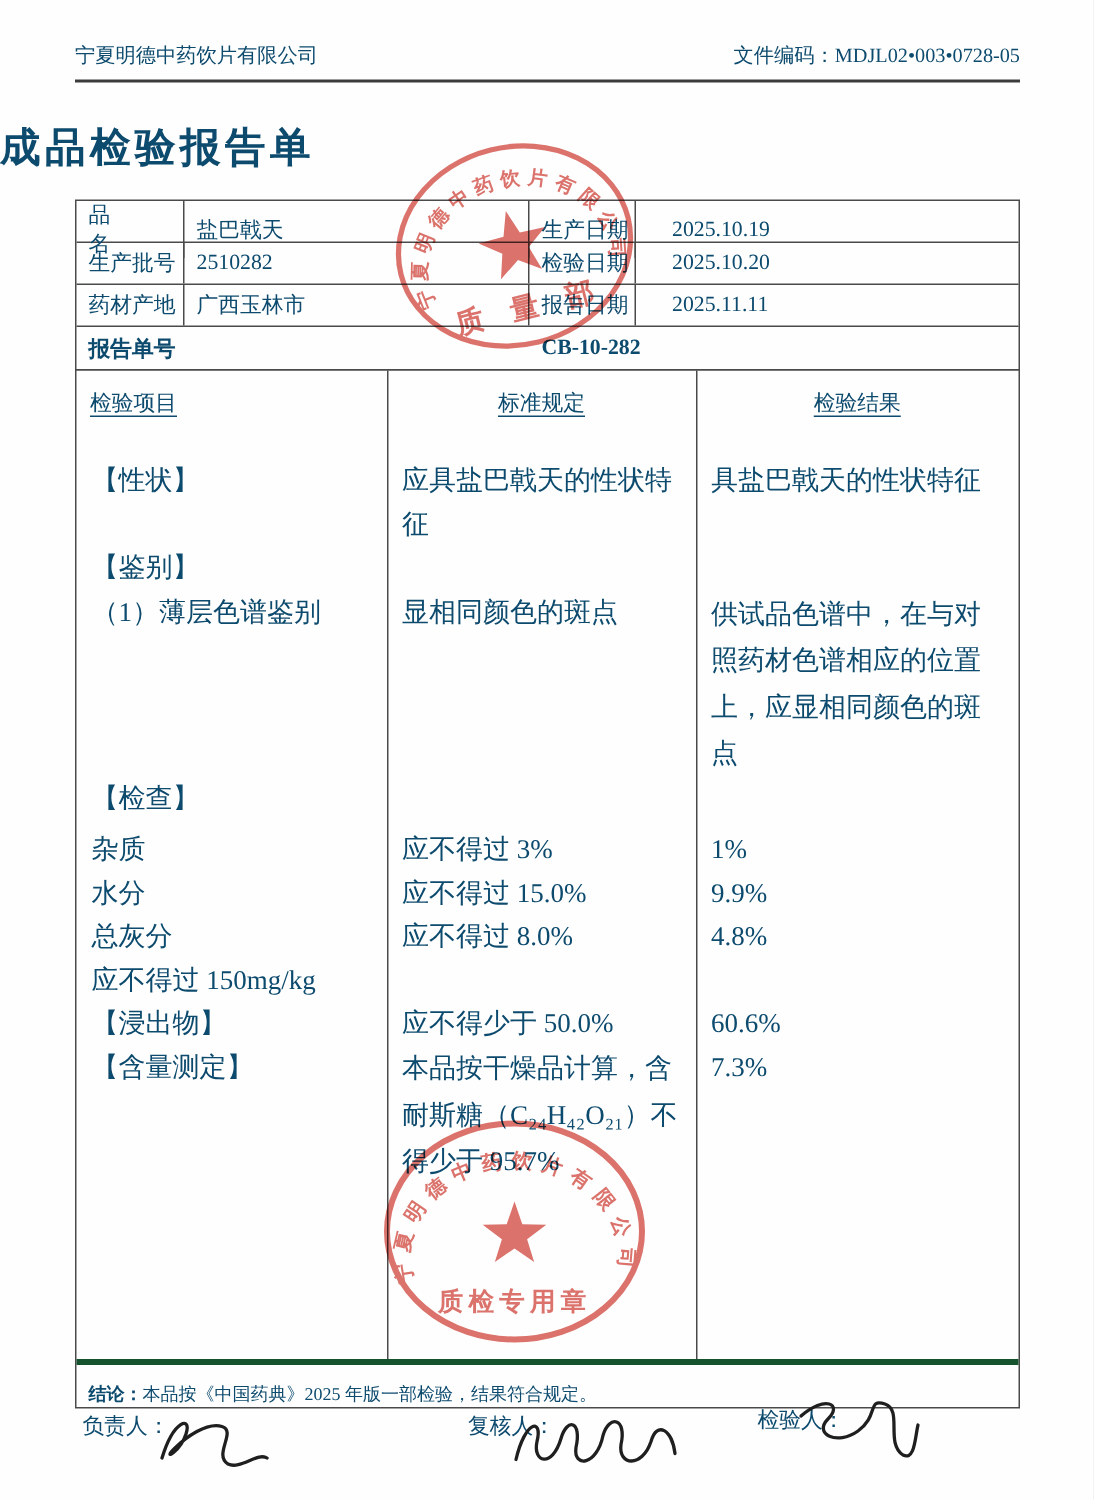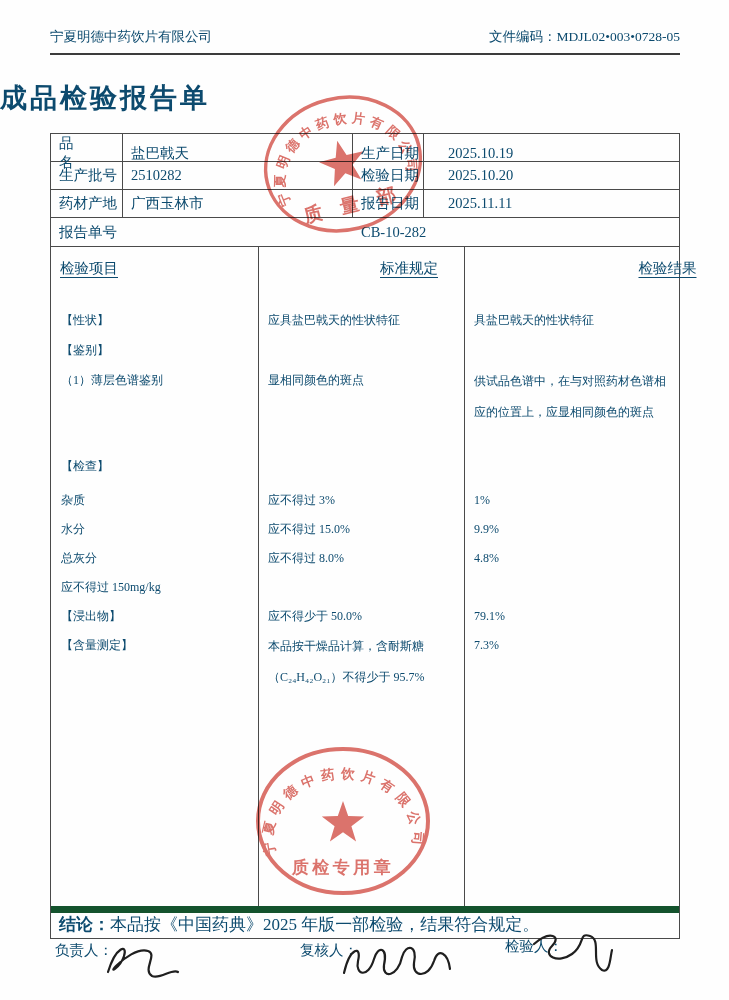--- a/index.html
+++ b/index.html
@@ -18,40 +18,40 @@
     font-size:27px; font-weight:bold; letter-spacing:3px; }
   
   .info-table { position:absolute; left:50px; top:133px; width:630px;
     border:1px solid #4a4a4a; font-size:14.5px; background:transparent; }
   .info-row { display:grid; grid-template-columns:72px 230px 71px 254px;
     height:28px; border-bottom:1px solid #4a4a4a; align-items:center; }
   .ic { padding-left:8px; height:100%; display:flex; align-items:center; }
   .ic-b { border-right:1px solid #4a4a4a; }
   .lbl-justify { display:block; width:56px; text-align:justify; text-align-last:justify; }
   .ic-date { padding-left:24px; }
-  .report-row { position:relative; height:28px; display:flex; align-items:center; }
+  .report-row { position:relative; height:28px; display:flex; align-items:center;font-weight:bold; }
   .report-row .rlabel { padding-left:8px; }
   .report-row .rvalue { position:absolute; left:310px; }
   
   .main-table { position:absolute; left:50px; top:246px; width:630px; border:1px solid #4a4a4a; }
   .vline { position:absolute; top:0; width:1px; height:659px; background:#4a4a4a; }
   .vline1 { left:207px; } .vline2 { left:413px; }
   .t-header { display:grid; grid-template-columns:207px 206px 215px;
-    padding-top:12px; height:47px; font-size:14.5px;gap:48px; }
+    padding-top:12px; height:47px; font-size:14.5px; }
   .th { padding:0 9px; }
   .th span { text-decoration:underline; text-underline-offset:4px; }
   .th-c { text-align:center; }
-  .t-body { height:612px; overflow:hidden; padding-top:12px; font-size:12px; }
+  .t-body { height:612px; overflow:hidden; padding-top:12px; font-size:18px; }
   .t-row { display:grid; grid-template-columns:207px 206px 215px; align-items:start; }
   .td { padding:0 10px; line-height:29px; }
   .h30 { min-height:30px; } .h86 { min-height:86px; } .h34 { min-height:34px; }
   .h28 { min-height:28.5px; } .h64 { min-height:64px; }
   .lh31 { line-height:31px; }
-  .t-footer { border-top:7px solid #14532d; height:32px; display:flex;
-    align-items:flex-start; padding-left:8px; font-size:17px; }
+  .t-footer { border-top:4px solid #14532d; height:32px; display:flex;
+    align-items:flex-end; padding-left:8px; font-size:12px; }
   .t-footer b { font-weight:bold; }
   
   .sig-label { position:absolute; font-size:14.5px; }
   .sig-svg { position:absolute; }
   .sig-svg path { fill:none; stroke:#1f1f1f; stroke-width:2.2; stroke-linecap:round; }
   
   .seal { position:absolute; opacity:0.82; mix-blend-mode:multiply; pointer-events:none; }
   .seal text { fill:#d4544b; font-weight:bold; font-family:"Liberation Serif","DejaVu Serif",serif; }
   .seal .ring { fill:none; stroke:#d4544b; }
   .seal .star { fill:#d4544b; }
@@ -141,40 +141,40 @@
         <div class="td">总灰分</div>
         <div class="td">应不得过 8.0%</div>
         <div class="td">4.8%</div>
       </div>
       <div class="t-row h28">
         <div class="td">应不得过 150mg/kg</div>
       </div>
       <div class="t-row h28">
         <div class="td">【浸出物】</div>
         <div class="td">应不得少于 50.0%</div>
-        <div class="td">79.1%</div>
+        <div class="td">60.6%</div>
       </div>
       <div class="t-row h64">
         <div class="td">【含量测定】</div>
         <div class="td lh31">本品按干燥品计算，含耐斯糖（C₂₄H₄₂O₂₁）不得少于 95.7%</div>
         <div class="td">7.3%</div>
       </div>
     </div>
 
     <div class="t-footer">
       <b>结论：</b>
       <span>本品按《中国药典》2025 年版一部检验，结果符合规定。</span>
     </div>
   </div>
 
   <span class="sig-label" style="left:55px; top:941px;">负责人：</span>
   <svg class="sig-svg" style="left:100px; top:938px;" width="90" height="52" viewBox="0 0 90 52">
     <path d="M8,34 C16,8 28,6 24,18 C20,30 8,36 16,28 C24,20 38,10 48,13 C58,16 42,32 52,38 C60,42 72,30 78,34"></path>
   </svg>
-  <span class="sig-label" style="left:300px; top:941px;">复核人：</span>
+  <span class="sig-label" style="left:312px; top:941px;">复核人：</span>
   <svg class="sig-svg" style="left:338px; top:933px;" width="118" height="60" viewBox="0 0 118 60">
     <path d="M6,40 C12,14 24,12 20,28 C17,42 30,46 36,26 C40,12 50,14 46,32 C44,46 60,44 64,24 C68,10 80,12 76,30 C74,44 90,46 96,28 C100,14 110,20 112,36"></path>
   </svg>
   <span class="sig-label" style="left:505px; top:937px;">检验人：</span>
   <svg class="sig-svg" style="left:528px; top:928px;" width="92" height="52" viewBox="0 0 92 52">
     <path d="M6,16 C22,2 34,8 24,18 C14,28 30,36 44,26 C58,16 50,4 62,8 C74,12 62,34 74,42 C82,46 82,30 84,22"></path>
   </svg>
 
   <svg class="seal" style="left:243px; top:78px;" width="200" height="172" viewBox="-100 -86 200 172">
     <g transform="rotate(-14)">

